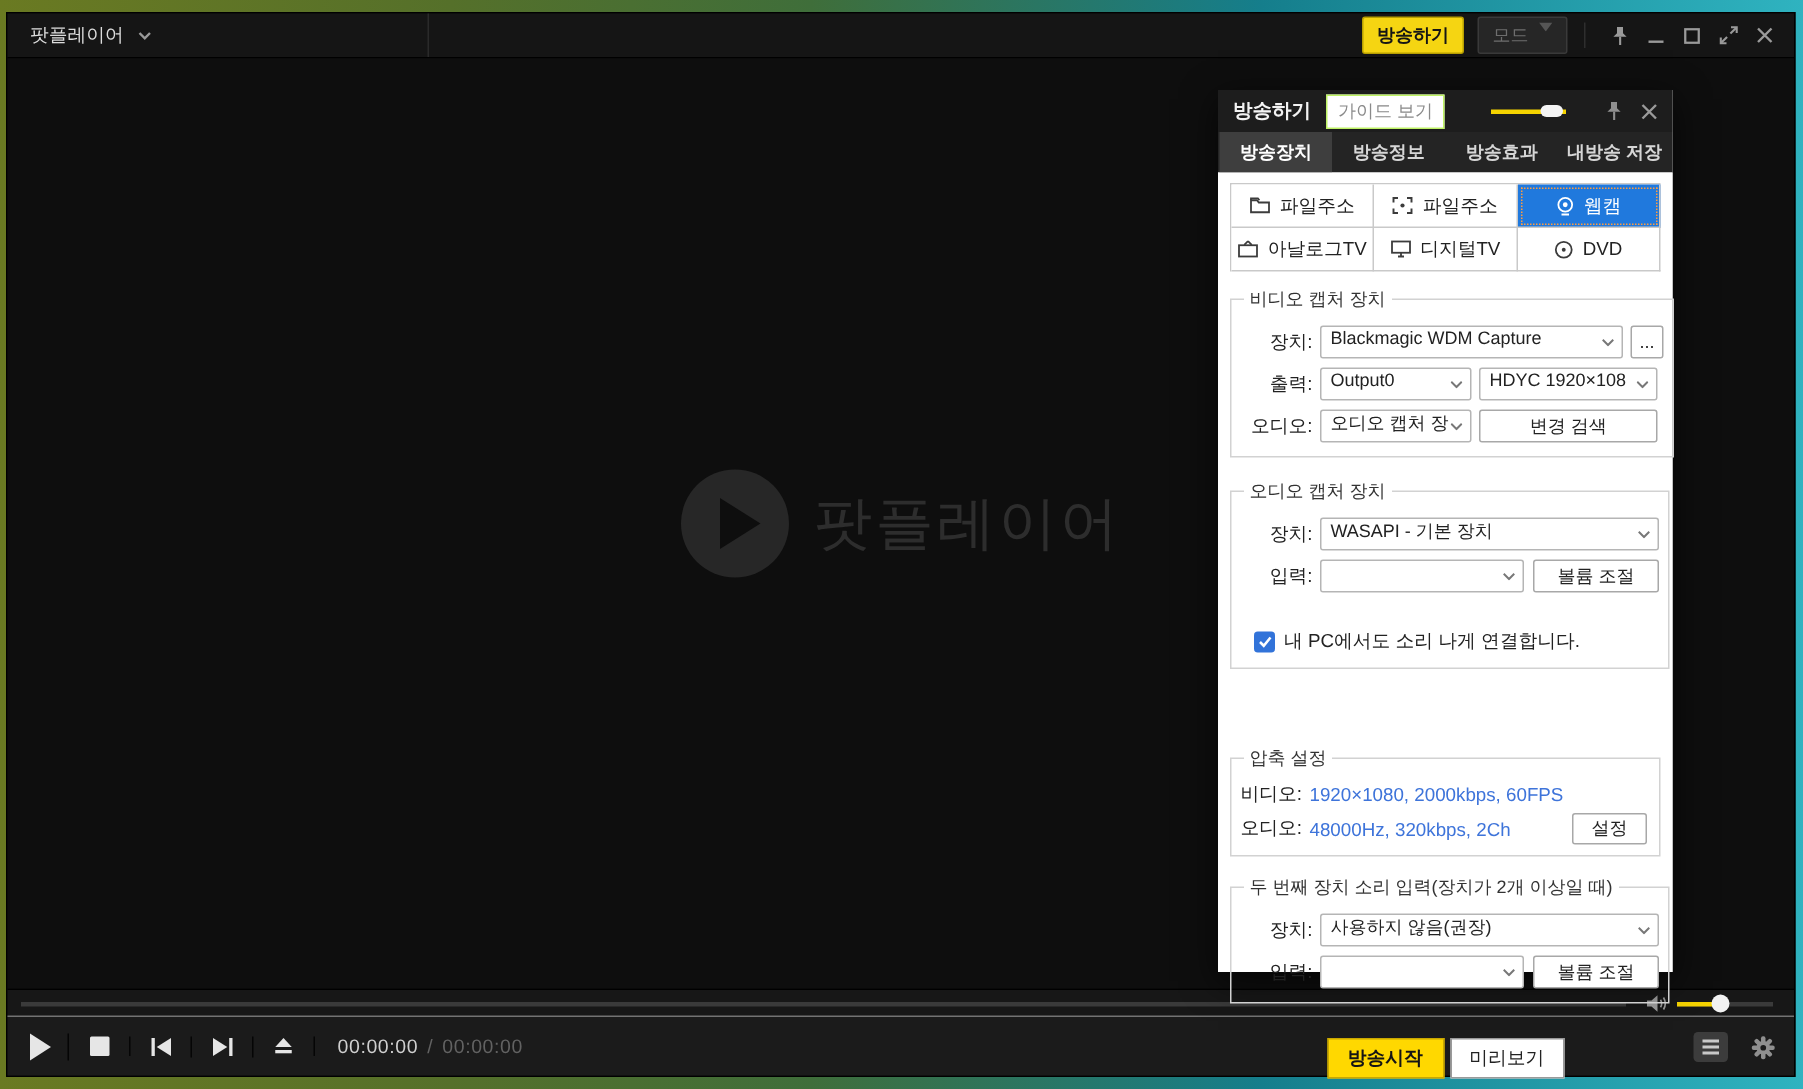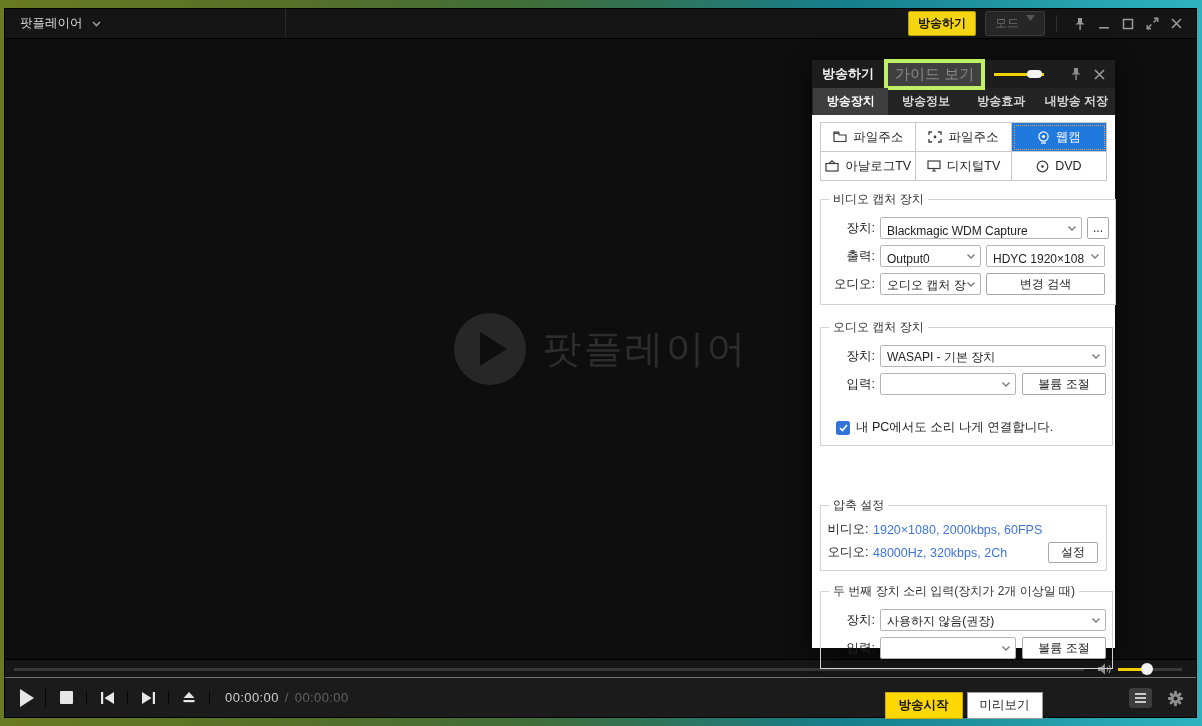--- a/index.html
+++ b/index.html
@@ -66,22 +66,22 @@
   .cb-right { position:absolute; right:12px; top:0; height:40px; display:flex; align-items:center; gap:15px; }
   .playlist-btn { width:23px; height:20px; background:#3c3c3c; border-radius:3px; display:flex;
     flex-direction:column; align-items:center; justify-content:center; gap:2.5px; cursor:pointer; }
   .playlist-btn i { display:block; width:11px; height:1.5px; background:#c9c9c9; }
 
   
   .dialog { position:absolute; left:812px; top:60px; width:303px; height:588px;
     background:#fff; box-shadow:0 6px 22px rgba(0,0,0,.65); z-index:5; }
   .dlg-header { height:28px; background:#1d1d1d; display:flex; align-items:center; padding:0 10px; }
   .dlg-title { color:#f2f2f2; font-weight:bold; font-size:13px; }
-  .btn-guide { margin-left:10px; background:#404040; border:4px solid #bef264; color:#8a8a8a;
-    font-size:15px; padding:2px 7px; cursor:pointer; }
+  .btn-guide { margin-left:10px; background:#ffffff; border:1px solid #bef264; color:#8a8a8a;
+    font-size:12px; padding:2px 7px; cursor:pointer; }
   .dlg-header .sp { flex:1; }
   .op-slider { position:relative; width:50px; height:8px; margin-right:14px; cursor:pointer; }
   .op-track { position:absolute; left:0; top:3px; height:2.5px; width:100%; background:#f5d300; }
   .op-knob { position:absolute; left:33px; top:0; width:15px; height:8px; border-radius:4px; background:#f4f4f4; }
   .dlg-ico { color:#8f8f8f; margin-left:11px; cursor:pointer; display:flex; align-items:center; }
 
   .dlg-tabs { height:27px; background:#242424; display:flex; padding:0 1px; }
   .dlg-tab { flex:1; display:flex; align-items:center; justify-content:center; color:#d6d6d6;
     font-size:12px; font-weight:bold; cursor:pointer; }
   .dlg-tab.active { background:#3e3e3e; color:#fff; }
@@ -96,36 +96,36 @@
     color:#222; cursor:pointer; background:#fff; }
   .src-cell svg { color:#3c3c3c; }
   .src-cell.sel { background:#2079dd; color:#fff; outline:1px dotted #ff9c3f; outline-offset:-3px; }
   .src-cell.sel svg { color:#fff; }
 
   fieldset { border:1px solid #d2d2d2; padding:3px 6px 9px; margin-top:10px; }
   legend { font-size:12px; color:#333; padding:0 4px; margin-left:2px; }
   .frow { display:flex; align-items:center; margin-top:6px; }
   .flabel { width:48px; text-align:right; margin-right:5px; color:#222; flex:none; font-size:12.5px; }
   .ddl { position:relative; height:22px; border:1px solid #b5b5b5; border-radius:2px; background:#fff;
-    display:flex; align-items:flex-end; padding:0 18px 0 6px; font-size:12px; color:#222;
+    display:flex; align-items:flex-start; padding:0 18px 0 6px; font-size:12px; color:#222;
     white-space:nowrap; overflow:hidden; cursor:pointer; }
   .ddl .arr { position:absolute; right:5px; top:8px; color:#777; }
   .btn { height:22px; border:1px solid #a8a8a8; border-radius:2px; background:#fff; color:#222;
     font-size:12px; display:flex; align-items:center; justify-content:center; cursor:pointer; }
   .w202{width:202px;} .w20{width:22px; margin-left:5px;} .w101{width:101px;}
   .w119{width:119px; margin-left:5px;} .w226{width:226px;} .w136{width:136px;}
   .w84{width:84px; margin-left:6px;}
   .chk-row { display:flex; align-items:center; margin-top:24px; padding-left:9px; }
   .chk { width:14px; height:14px; border-radius:2.5px; background:#3273d9; display:flex;
     align-items:center; justify-content:center; cursor:pointer; flex:none; }
   .chk-label { margin-left:6px; font-size:12.5px; color:#222; }
 
   .fs-comp { margin-top:51px; padding-bottom:7px; }
   .comp-row { display:flex; align-items:center; margin-top:4px; }
-  .comp-label { width:42px; text-align:center; margin-right:4px; font-size:12.5px; color:#222; flex:none; }
+  .comp-label { width:42px; text-align:left; margin-right:4px; font-size:12.5px; color:#222; flex:none; }
   .comp-val { color:#3e74da; font-size:12.5px; flex:1; }
   .btn-settings { width:50px; height:21px; margin-right:2px; }
 
   .dlg-footer { display:flex; justify-content:center; gap:4px; margin-top:23px; }
   .btn-start { background:#ffd800; border:1px solid #c9a700; color:#151515; font-weight:bold;
     font-size:12.5px; padding:4px 13px; cursor:pointer; }
   .btn-preview { background:#fff; border:1px solid #9a9a9a; color:#222; font-size:12.5px;
     padding:4px 12px; cursor:pointer; }
 </style>
 </head>

